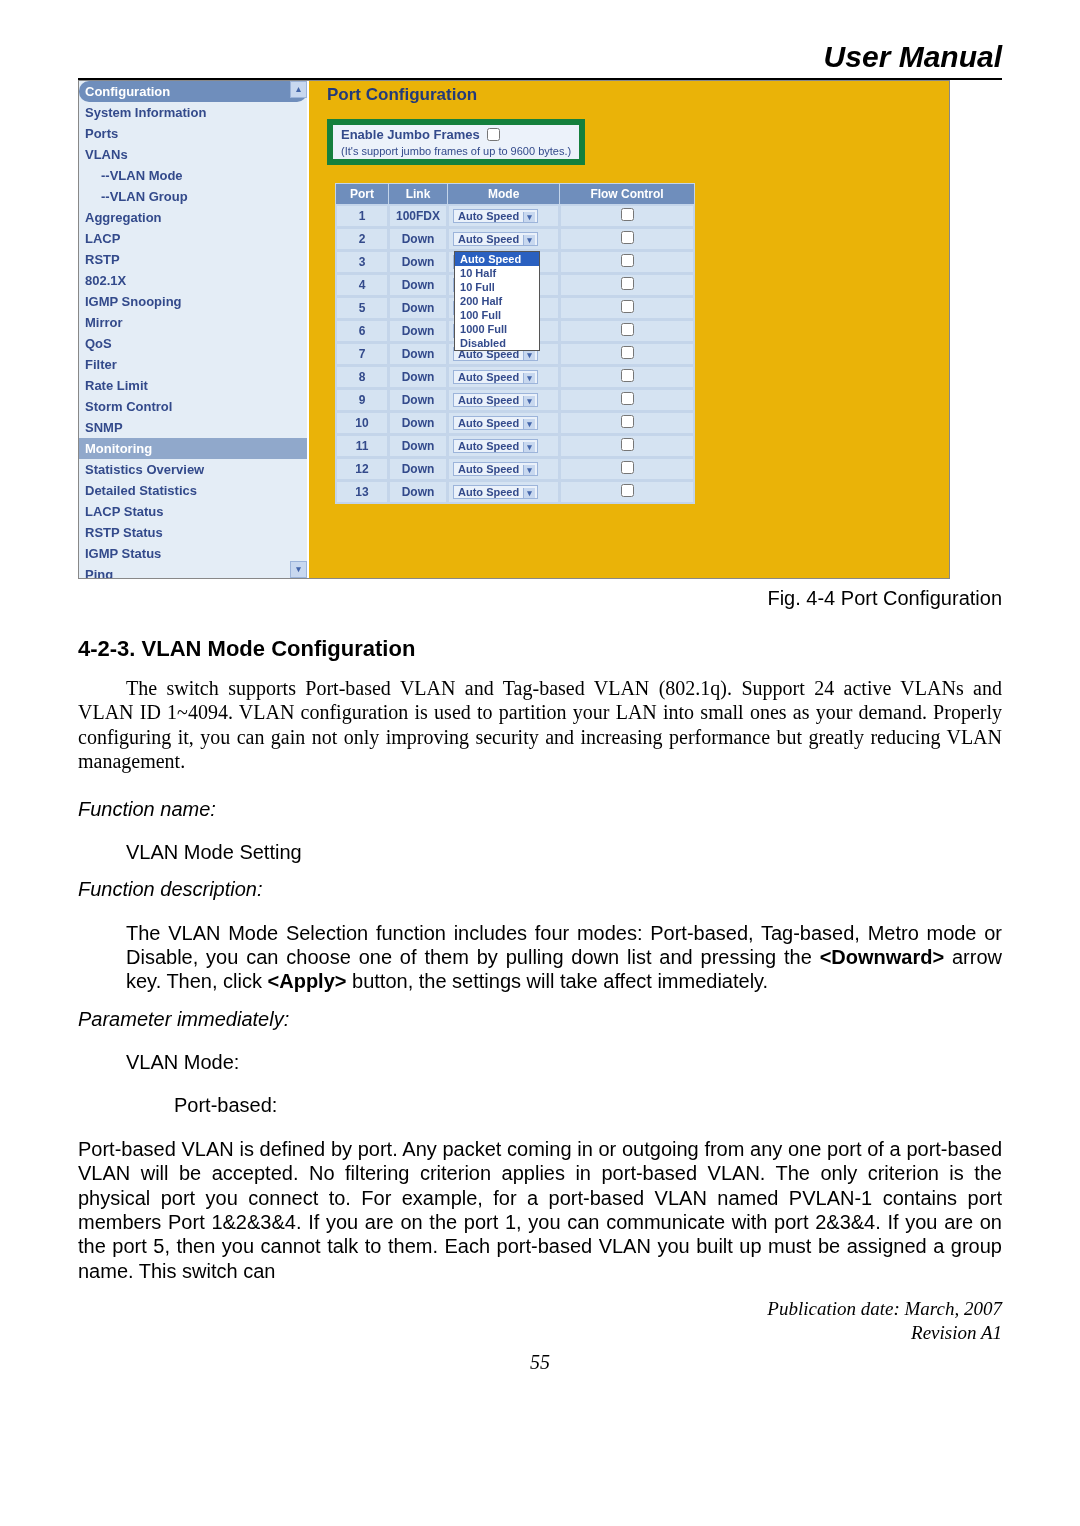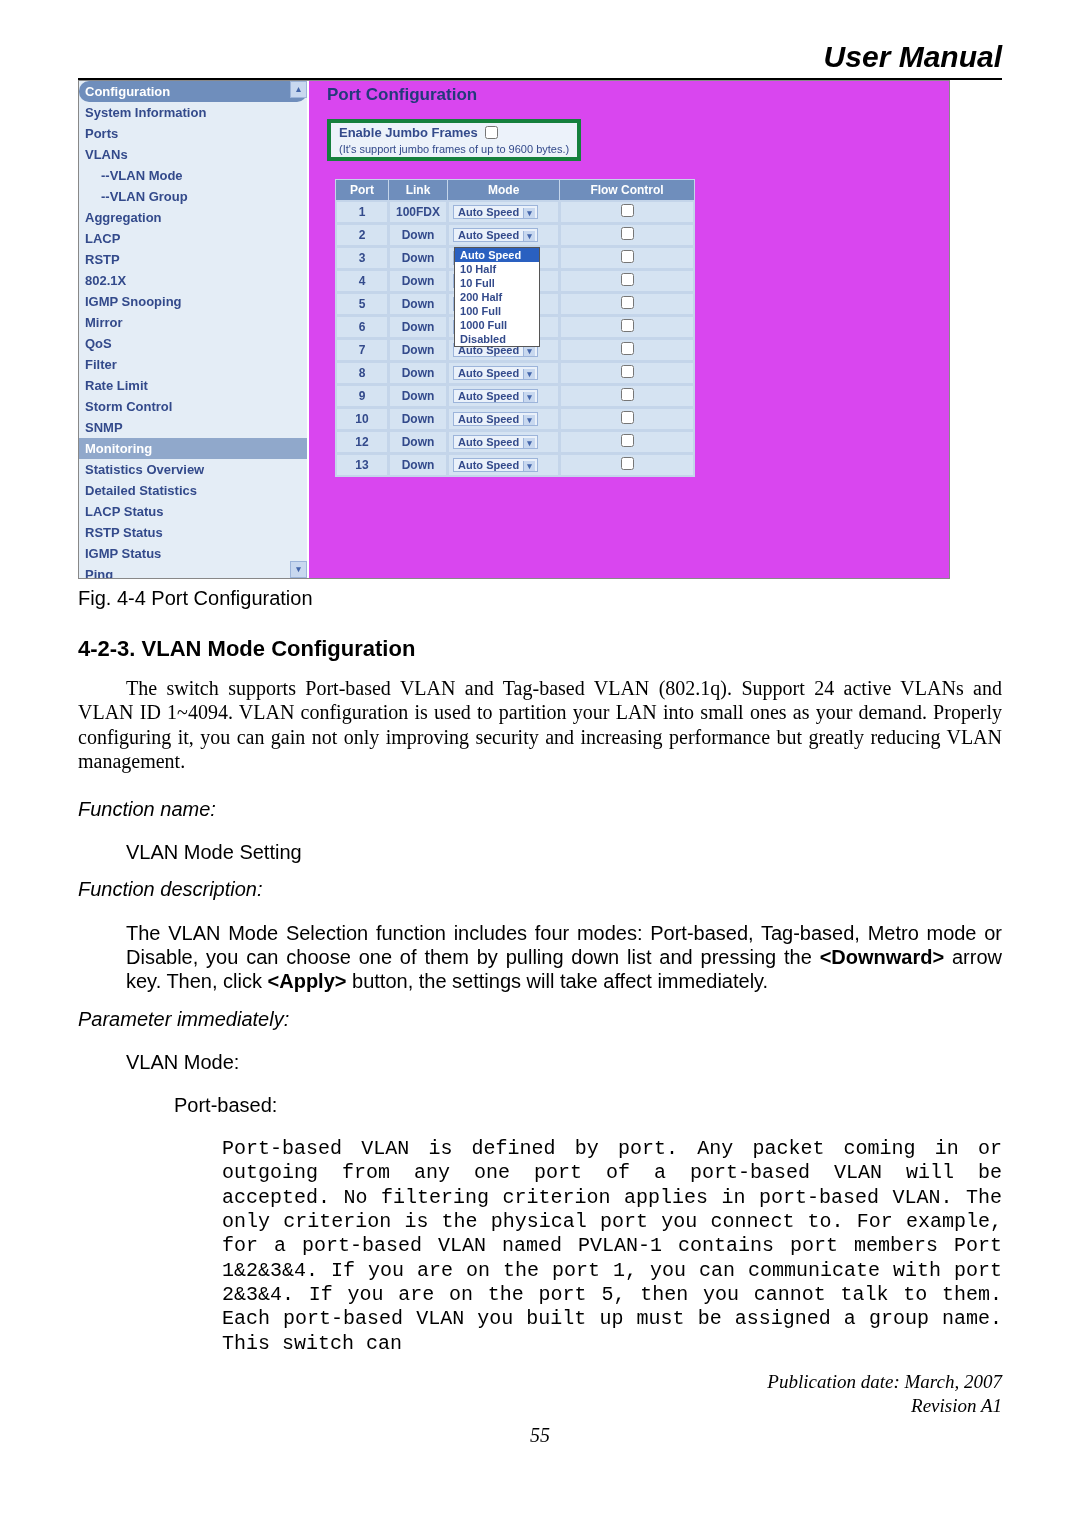--- a/index.html
+++ b/index.html
@@ -79,33 +79,33 @@
   }
   .sidebar-scroll-up { top: 0; }
   .sidebar-scroll-down { bottom: 0; }
 
   .main {
     position: absolute;
     left: 230px;
     top: 0;
     right: 0;
     bottom: 0;
-    background: #d946ef;
+    background: #eab308;
     padding: 0 0 0 18px;
     font-family: Verdana, Arial, sans-serif;
   }
   .main h2.port-conf {
     font-size: 17px;
     color: #233a7a;
     margin: 4px 0 14px 0;
     font-weight: bold;
   }
   .jumbo-box {
     display: inline-block;
-    border: 4px solid #15803d;
+    border: 6px solid #15803d;
     background: #ecf2fa;
     padding: 2px 8px 2px 8px;
     font-size: 13px;
     color: #334a8b;
     font-weight: bold;
     margin-bottom: 18px;
   }
   .jumbo-box .sub {
     font-size: 11px;
     font-weight: normal;
@@ -188,21 +188,21 @@
   }
   td.mode-cell {
     text-align: left !important;
     padding-left: 4px !important;
   }
   td.fc-cell input {
     margin: 0;
   }
 
   .fig-caption {
-    text-align: left;
+    text-align: right;
     font-size: 20px;
     margin: 6px 0 26px 0;
   }
   h3.section-head {
     font-size: 22px;
     font-weight: bold;
     margin: 0 0 14px 0;
   }
   .body-para {
     text-align: justify;
@@ -219,25 +219,23 @@
   }
   .indent1 {
     margin-left: 48px;
     margin-bottom: 14px;
   }
   .indent2 {
     margin-left: 96px;
     margin-bottom: 14px;
   }
   .indent3 {
-    margin-left: 144px;
     text-align: justify;
     margin-bottom: 14px;
     line-height: 1.22;
-    font-family: Liberation Mono, monospace;
   }
   .footer {
     text-align: right;
     font-style: italic;
     font-family: 'Times New Roman', serif;
     font-size: 19px;
     margin-top: 0;
     line-height: 1.25;
   }
   .page-num {
@@ -369,20 +367,26 @@
               <td class="mode-cell"><span class="mode-dropdown"><span>Auto Speed</span><span class="dd-arrow">▾</span></span></td>
               <td class="fc-cell"><input type="checkbox" style=""></td>
             </tr>
             <tr>
               <td>10</td>
               <td class="link-down">Down</td>
               <td class="mode-cell"><span class="mode-dropdown"><span>Auto Speed</span><span class="dd-arrow">▾</span></span></td>
               <td class="fc-cell"><input type="checkbox" style=""></td>
             </tr>
             <tr>
+              <td>11</td>
+              <td class="link-down">Down</td>
+              <td class="mode-cell"><span class="mode-dropdown"><span>Auto Speed</span><span class="dd-arrow">▾</span></span></td>
+              <td class="fc-cell"><input type="checkbox" style=""></td>
+            </tr>
+            <tr>
               <td>12</td>
               <td class="link-down">Down</td>
               <td class="mode-cell"><span class="mode-dropdown"><span>Auto Speed</span><span class="dd-arrow">▾</span></span></td>
               <td class="fc-cell"><input type="checkbox" style=""></td>
             </tr>
             <tr>
               <td>13</td>
               <td class="link-down">Down</td>
               <td class="mode-cell"><span class="mode-dropdown"><span>Auto Speed</span><span class="dd-arrow">▾</span></span></td>
               <td class="fc-cell"><input type="checkbox" style=""></td>

